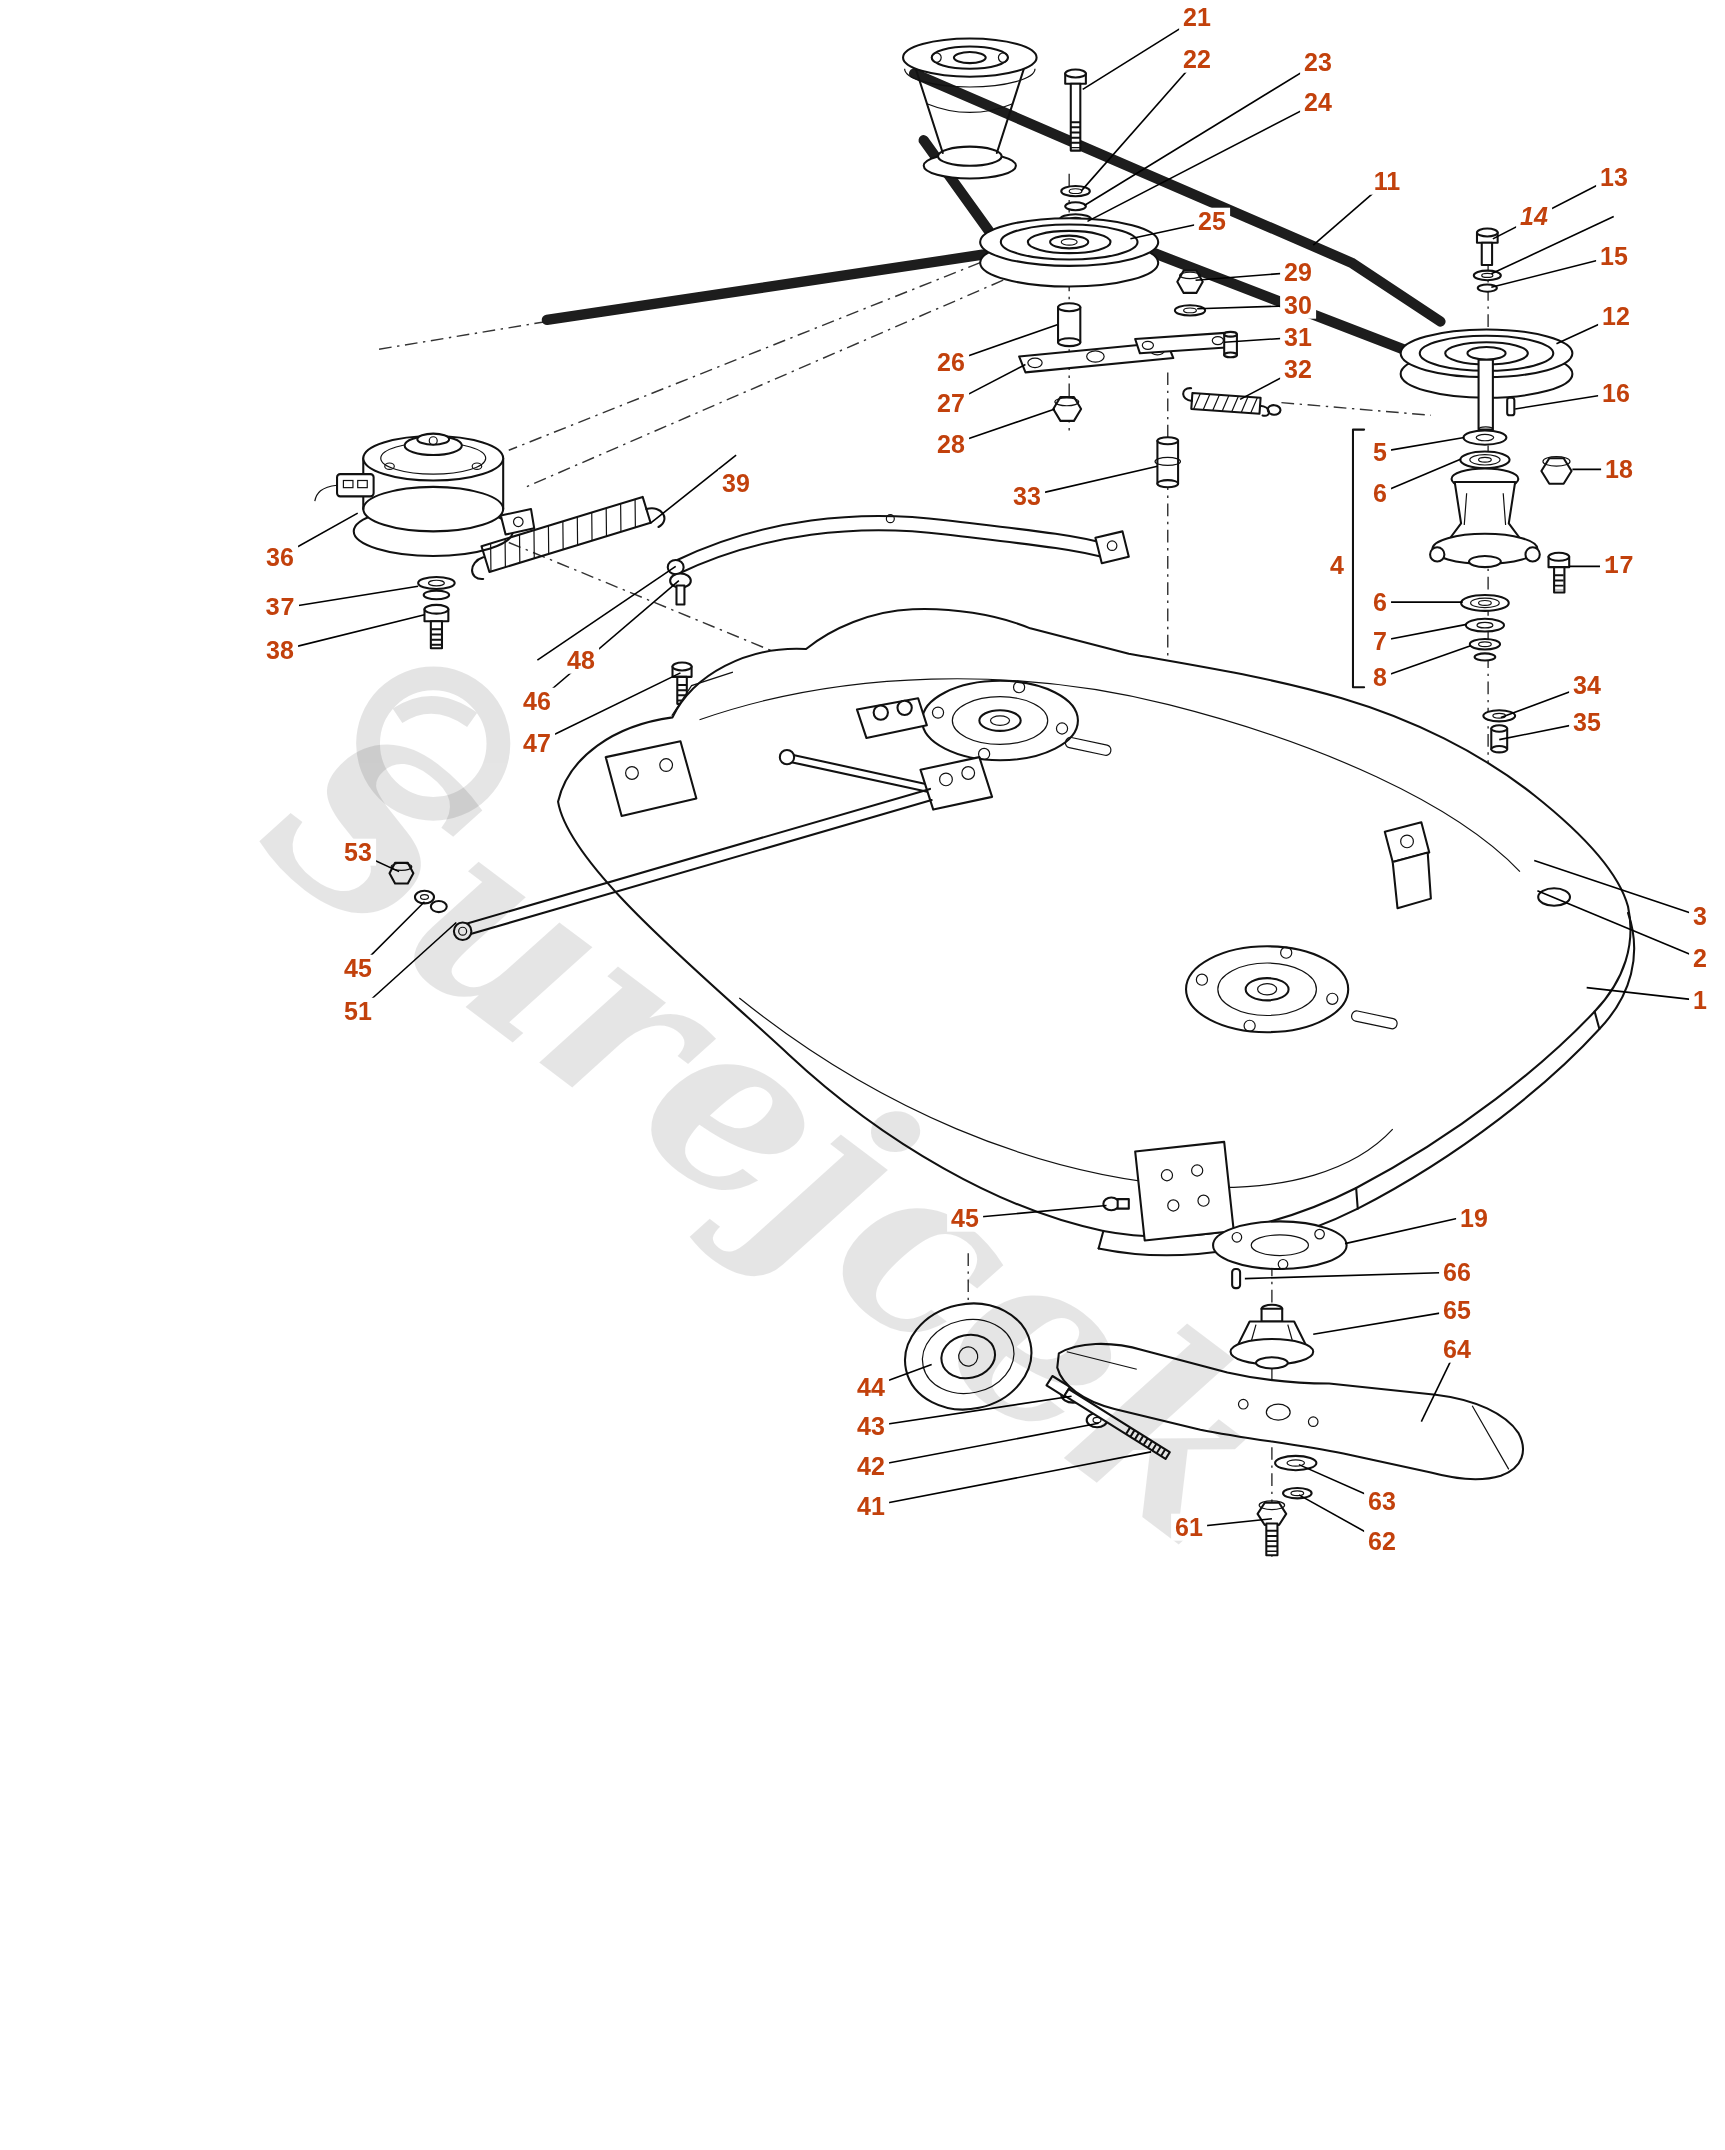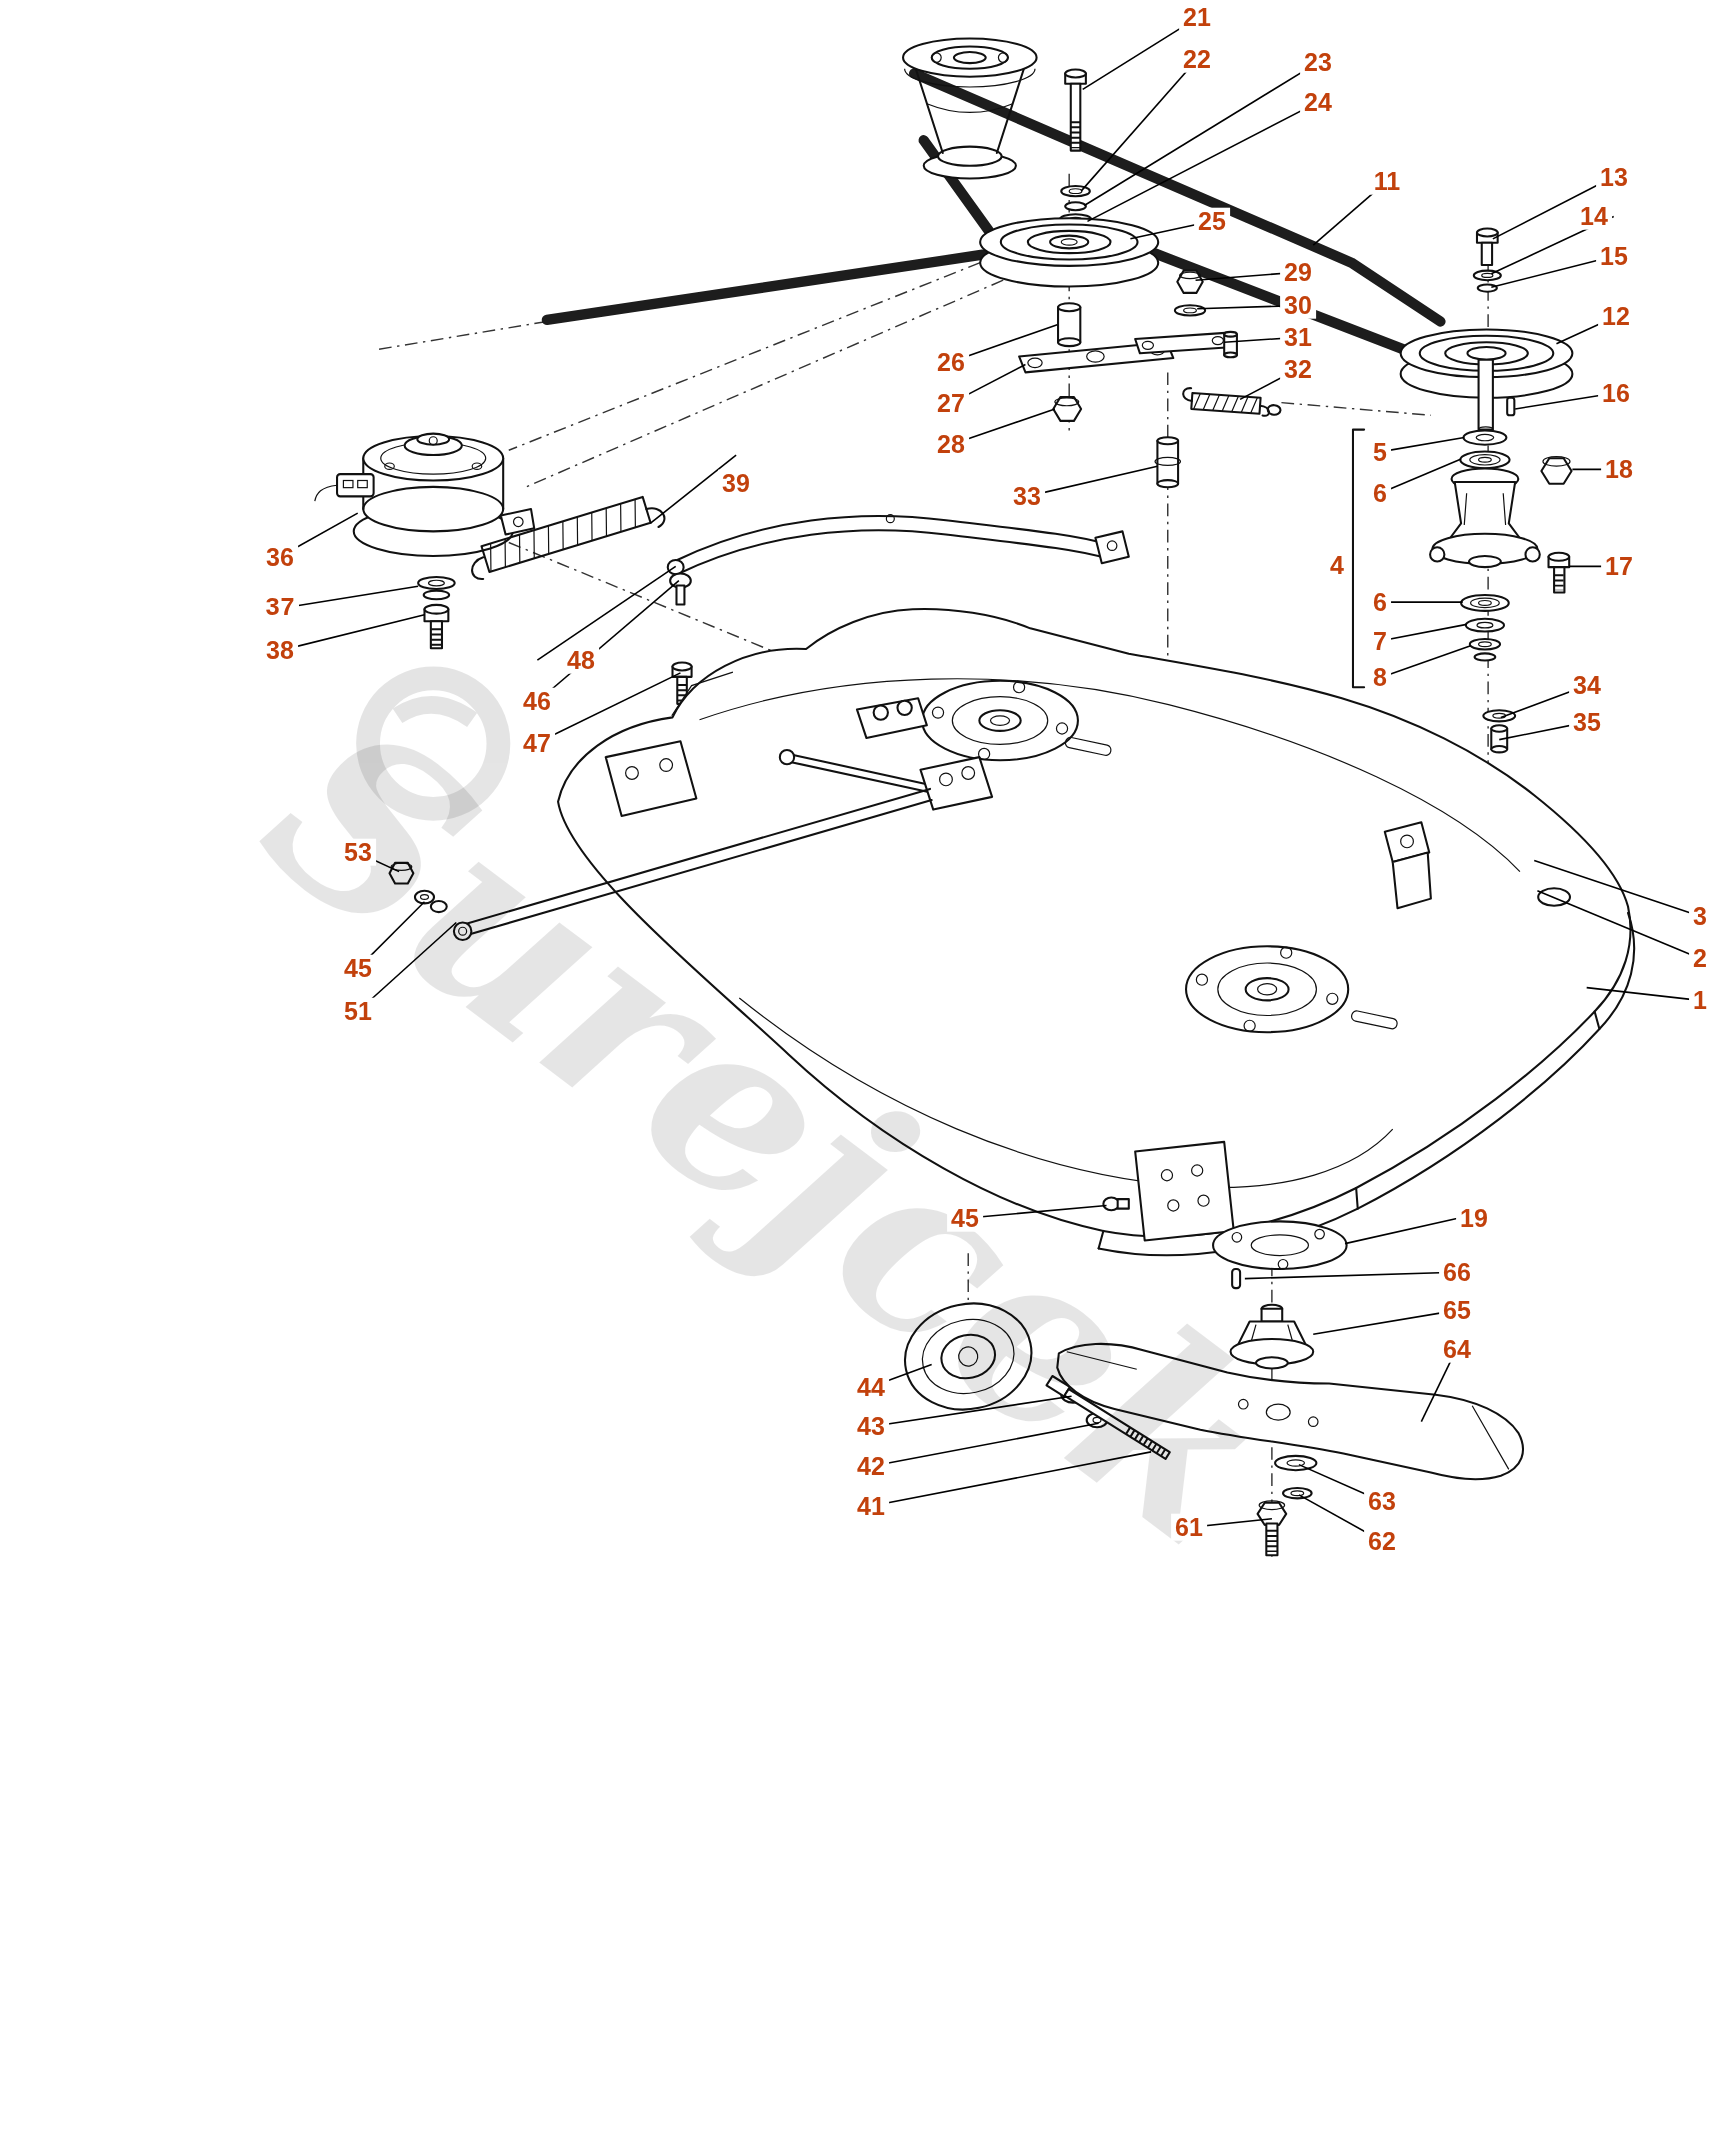--- a/index.html
+++ b/index.html
@@ -412,41 +412,41 @@
 </svg>
 
 <div class="watermark">Surejcek</div>
 <div id="callout-layer">
       <div class="callout" style="left: 1197px; top: 17.5px;">21</div>
       <div class="callout" style="left: 1197px; top: 59px;">22</div>
       <div class="callout" style="left: 1318px; top: 62px;">23</div>
       <div class="callout" style="left: 1318px; top: 102px;">24</div>
       <div class="callout" style="left: 1387px; top: 181px;">11</div>
       <div class="callout" style="left: 1614px; top: 177px;">13</div>
-      <div class="callout" style="left: 1594px; top: 216px;">14</div>
+      <div class="callout" style="left: 1534px; top: 216px; font-style: italic;">14</div>
       <div class="callout" style="left: 1614px; top: 256px;">15</div>
       <div class="callout" style="left: 1212px; top: 221px;">25</div>
       <div class="callout" style="left: 1298px; top: 272px;">29</div>
       <div class="callout" style="left: 1298px; top: 305px;">30</div>
       <div class="callout" style="left: 1298px; top: 337px;">31</div>
       <div class="callout" style="left: 1298px; top: 369px;">32</div>
       <div class="callout" style="left: 1616px; top: 316px;">12</div>
       <div class="callout" style="left: 1616px; top: 393px;">16</div>
       <div class="callout" style="left: 1380px; top: 452px;">5</div>
       <div class="callout" style="left: 1619px; top: 469px;">18</div>
       <div class="callout" style="left: 1380px; top: 493px;">6</div>
       <div class="callout" style="left: 951px; top: 362px;">26</div>
       <div class="callout" style="left: 951px; top: 403px;">27</div>
       <div class="callout" style="left: 951px; top: 444px;">28</div>
       <div class="callout" style="left: 736px; top: 455px; margin-top: 28px;">39</div>
       <div class="callout" style="left: 1027px; top: 496px;">33</div>
       <div class="callout" style="left: 1337px; top: 565px;">4</div>
       <div class="callout" style="left: 280px; top: 557px;">36</div>
       <div class="callout" style="left: 1380px; top: 602px;">6</div>
-      <div class="callout" style="left: 1619px; top: 566px;">17</div>
+      <div class="callout" style="left: 1619px; top: 566px; font-family: Liberation Mono, monospace;">17</div>
       <div class="callout" style="left: 280px; top: 608px; font-family: Liberation Mono, monospace;">37</div>
       <div class="callout" style="left: 1380px; top: 641px;">7</div>
       <div class="callout" style="left: 280px; top: 650px;">38</div>
       <div class="callout" style="left: 1380px; top: 677px;">8</div>
       <div class="callout" style="left: 537px; top: 660px; margin-left: 44px;">48</div>
       <div class="callout" style="left: 537px; top: 701px;">46</div>
       <div class="callout" style="left: 1587px; top: 685px;">34</div>
       <div class="callout" style="left: 537px; top: 743px;">47</div>
       <div class="callout" style="left: 1587px; top: 722px;">35</div>
       <div class="callout" style="left: 358px; top: 852px;">53</div>

